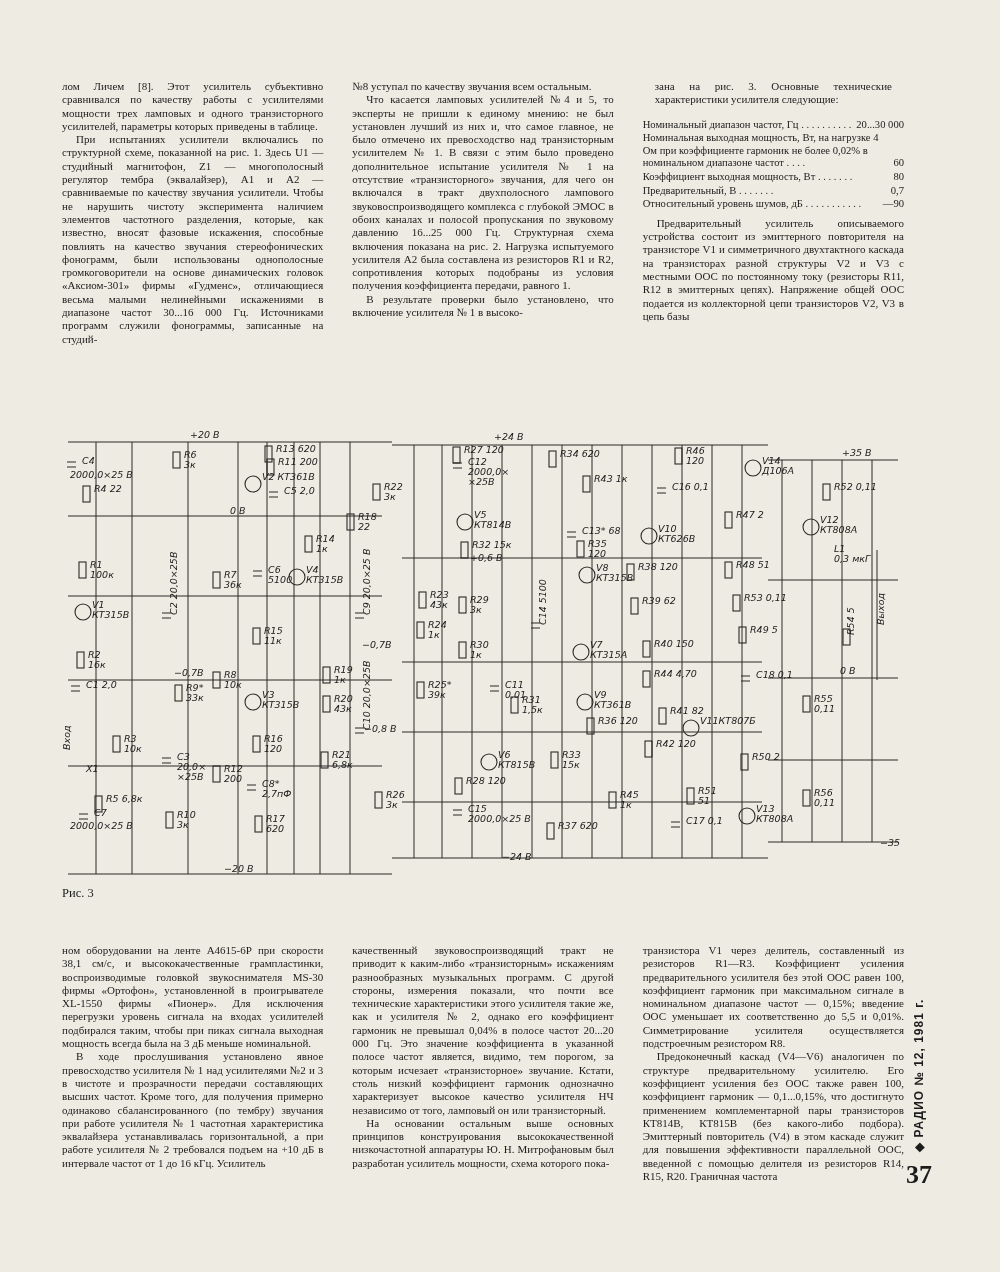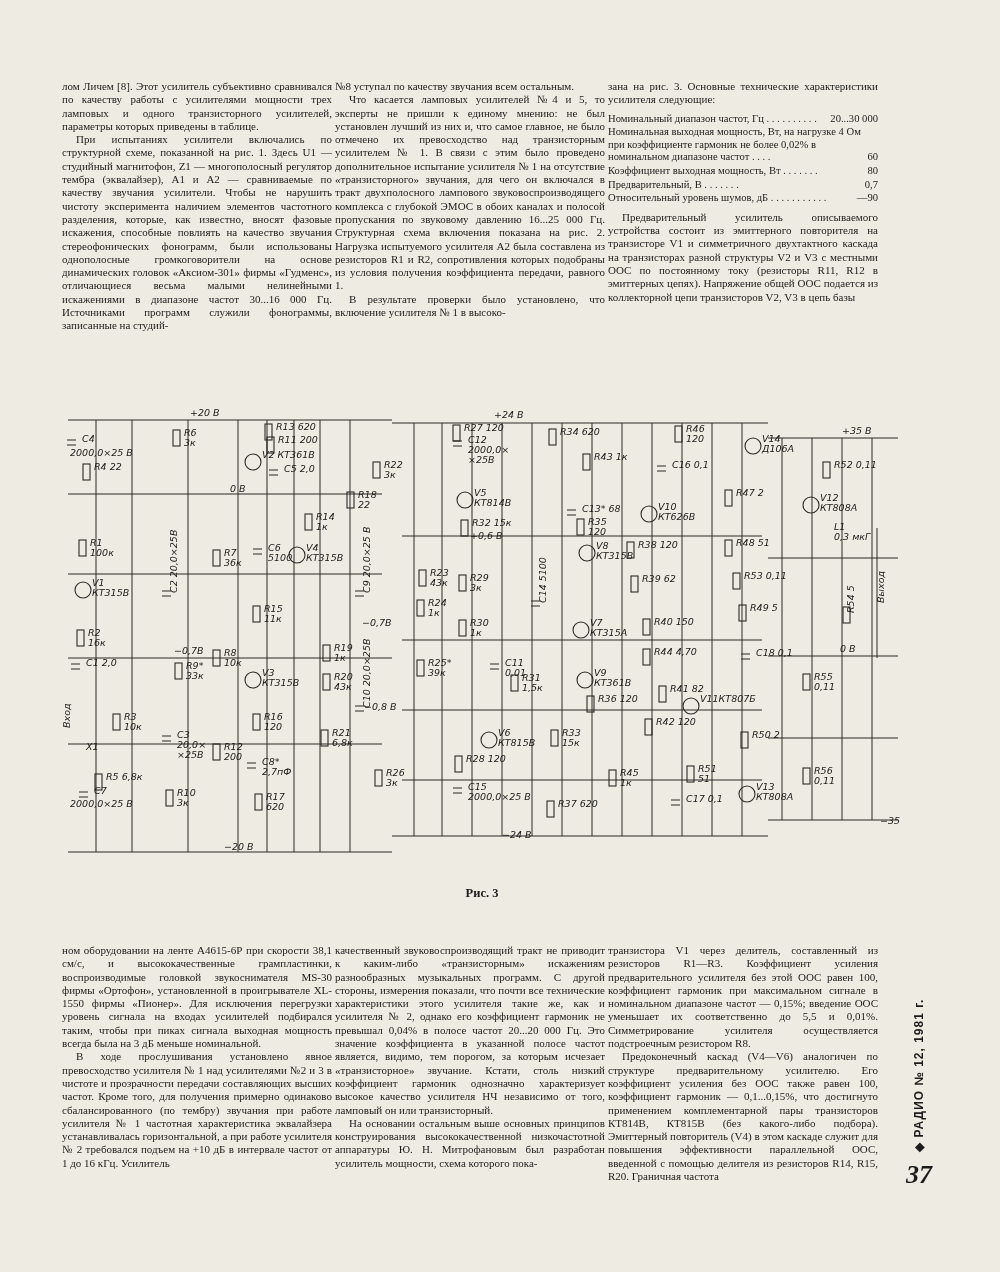--- a/index.html
+++ b/index.html
@@ -1,51 +1,51 @@
 <!DOCTYPE html>
 <html lang="ru"><head>
 <meta charset="utf-8">
 <style>
   html,body{margin:0;padding:0;}
   .page{
     position:relative;width:1000px;height:1272px;
     background:#edebe2;color:#1c1c1c;overflow:hidden;
     font-family:"Liberation Serif", serif;
   }
-  .cols{position:absolute;left:62px;width:842px;display:flex;gap:3px;}
+  .cols{position:absolute;left:62px;width:842px;display:flex;gap:29px;}
   .top-cols{top:80px;}
   .bottom-cols{top:944px;}
   .col{width:270px;font-size:11px;line-height:13.3px;text-align:justify;}
   .col p{margin:0;text-indent:14px;}
   .col > div > p:first-child{margin-top:0;}
   .top-cols .col > p:first-child,
   .bottom-cols .col > p:first-child{text-indent:0;}
-  .specs-intro p{text-indent:0;margin:0;}
+  .specs-intro p{text-indent:0;margin:12px;}
   .specs{margin:6px 0 6px 0;font-size:10.6px;line-height:12.6px;}
   .spec{display:flex;margin:1px 0;}
   .spec-label{flex:1;text-align:left;}
   .spec-value{margin-left:2px;white-space:nowrap;align-self:flex-end;}
-  .schematic{position:absolute;left:62px;top:408px;width:840px;height:452px;}
+  .schematic{position:absolute;left:62px;top:430px;width:840px;height:452px;}
   .schematic svg{display:block;}
   .wire{stroke:#2b2a27;stroke-width:1;fill:none;}
   .sym{stroke:#2b2a27;stroke-width:1.1;fill:none;}
   .slabel{font:italic 9.5px "DejaVu Sans", sans-serif;fill:#1b1b1b;}
   .fig-caption{
     position:absolute;left:62px;top:886px;width:840px;
-    text-align:center;font-weight:bold;font-size:12.5px;
+    font-weight:normal;font-size:12.5px;
   }
   .sidebar-vertical{
     position:absolute;left:912px;top:1152px;
     transform:rotate(-90deg);transform-origin:0 0;
     white-space:nowrap;font-weight:bold;font-size:12px;letter-spacing:1px;
     font-family:"Liberation Sans", sans-serif;
   }
   .page-number{
     position:absolute;left:906px;top:1160px;
-    font-size:26px;font-weight:bold;font-style:italic;
+    font-size:26px;font-weight:bold;
   }
 </style>
 </head>
 <body>
 
 <div class="page">
 
   <div class="cols top-cols">
     <div class="col">
         <p>лом Личем [8]. Этот усилитель субъективно сравнивался по качеству работы с усилителями мощности трех ламповых и одного транзисторного усилителей, параметры которых приведены в таблице.</p>

